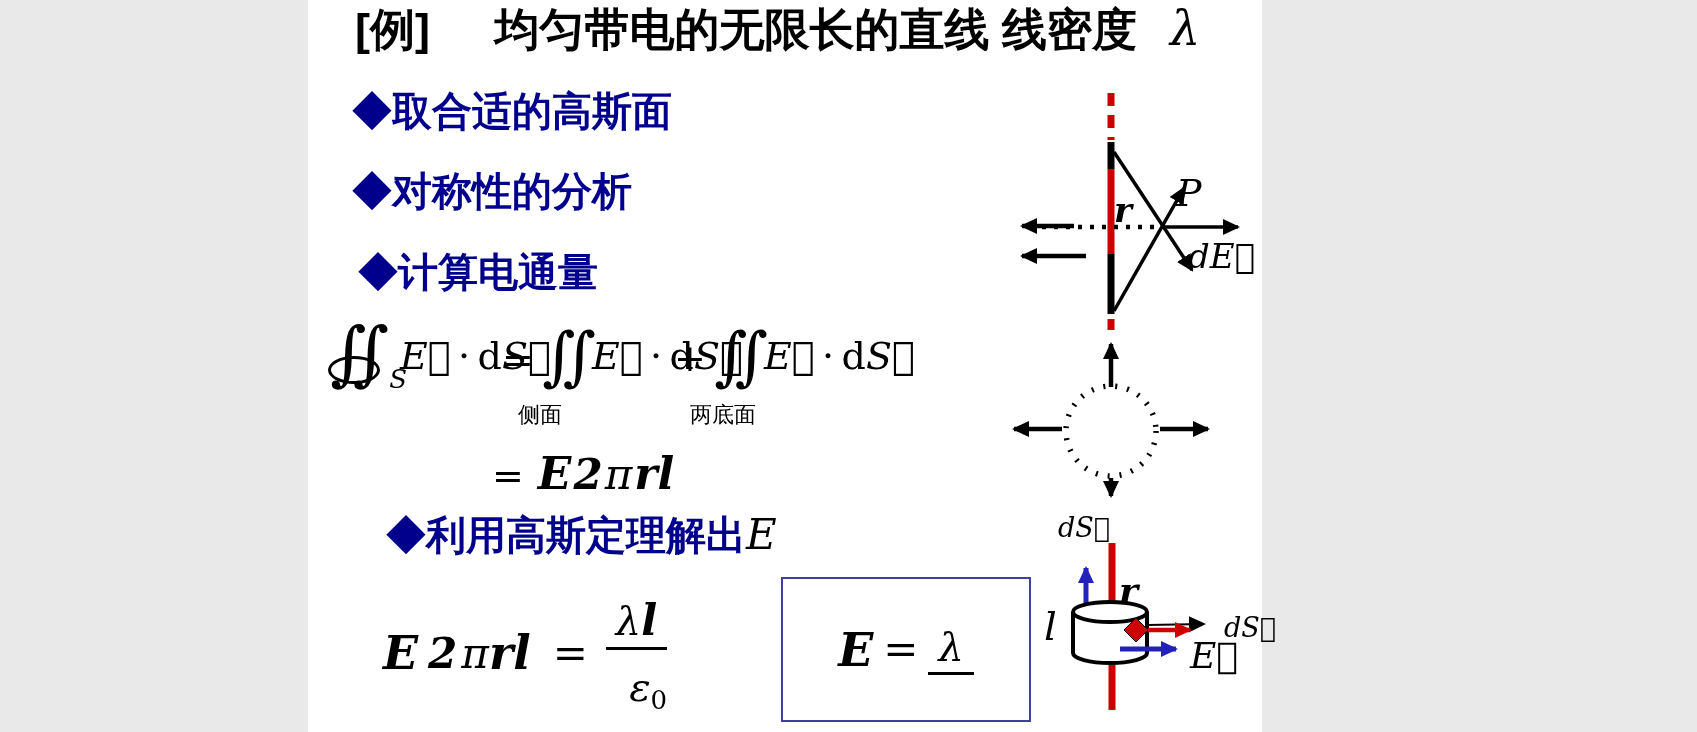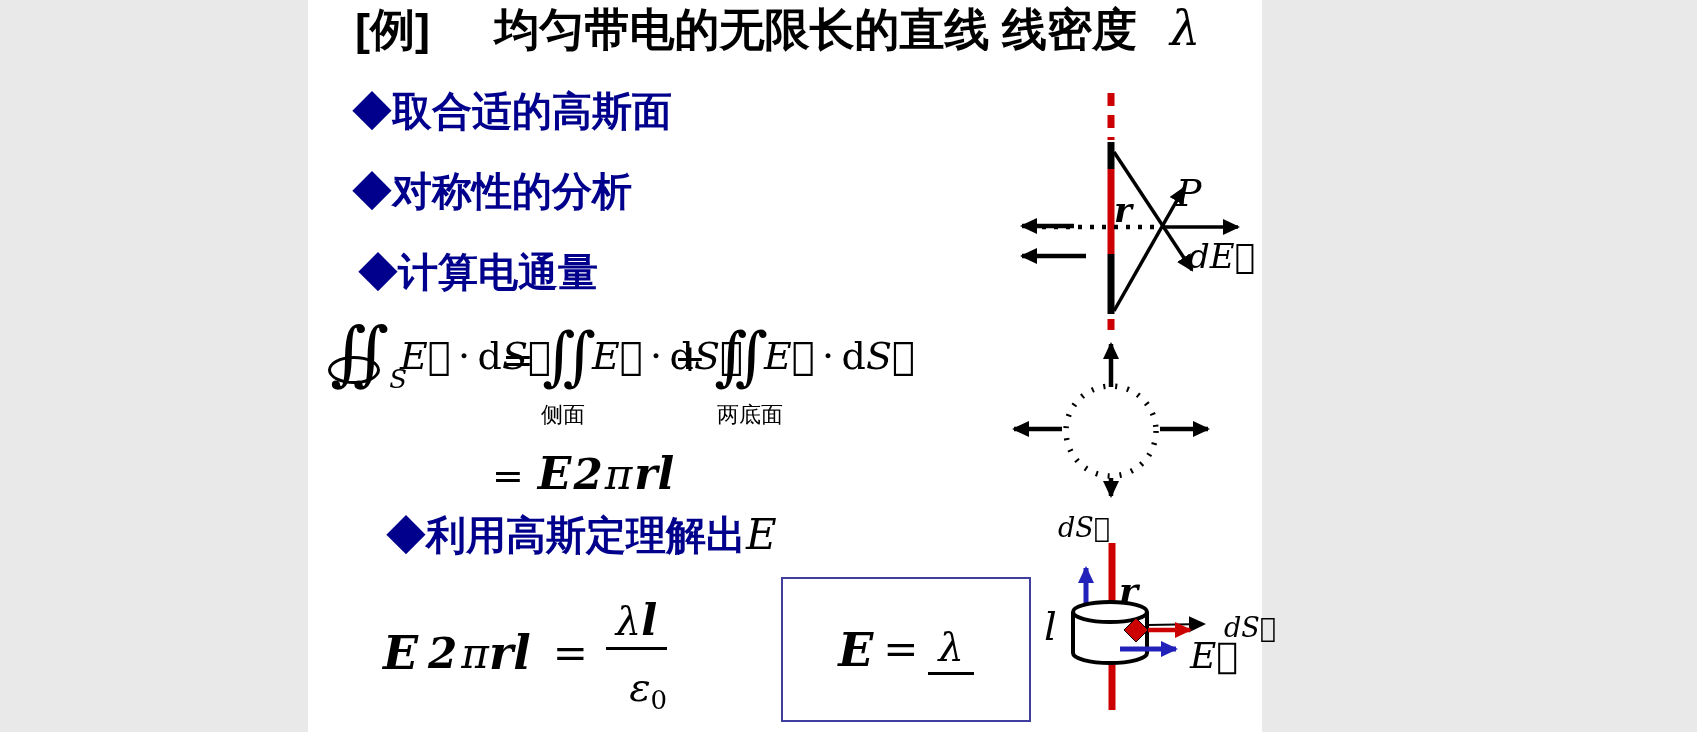--- a/index.html
+++ b/index.html
@@ -27,21 +27,21 @@
   
   .dint { font-family:"DejaVu Serif","DejaVu Sans",serif; color:#000; line-height:1; white-space:nowrap; }
   .dint .i2 { margin-left:-0.2em; }
   .oint-ellipse {
     position:absolute; left:-2px; top:38px; width:46px; height:22px;
     border:3px solid #000; border-radius:50%;
   }
   .oint-sub { position:absolute; right:-18px; bottom:-4px; font-size:26px; }
   .integrand { font-size:38px; color:#000000; white-space:nowrap; }
   .integrand .dot { margin:0 7px; }
-  .int-label { font-size:22px; color:#000; text-align:center; }
+  .int-label { font-size:22px; color:#000; text-align:left; }
   .eq-sign { font-family:"DejaVu Serif","Liberation Serif",serif; font-size:38px; color:#000; }
 
   .flux-result { display:flex; align-items:baseline; font-size:42px; color:#000; }
   .flux-result .tk { margin-right:2px; }
 
   
   .frac { display:inline-flex; flex-direction:column; align-items:flex-end; vertical-align:middle; }
   .frac .num { padding:0 10px 2px 10px; }
   .frac .bar { width:100%; border-top:3px solid #000; }
   .frac .den { padding-top:14px; }

